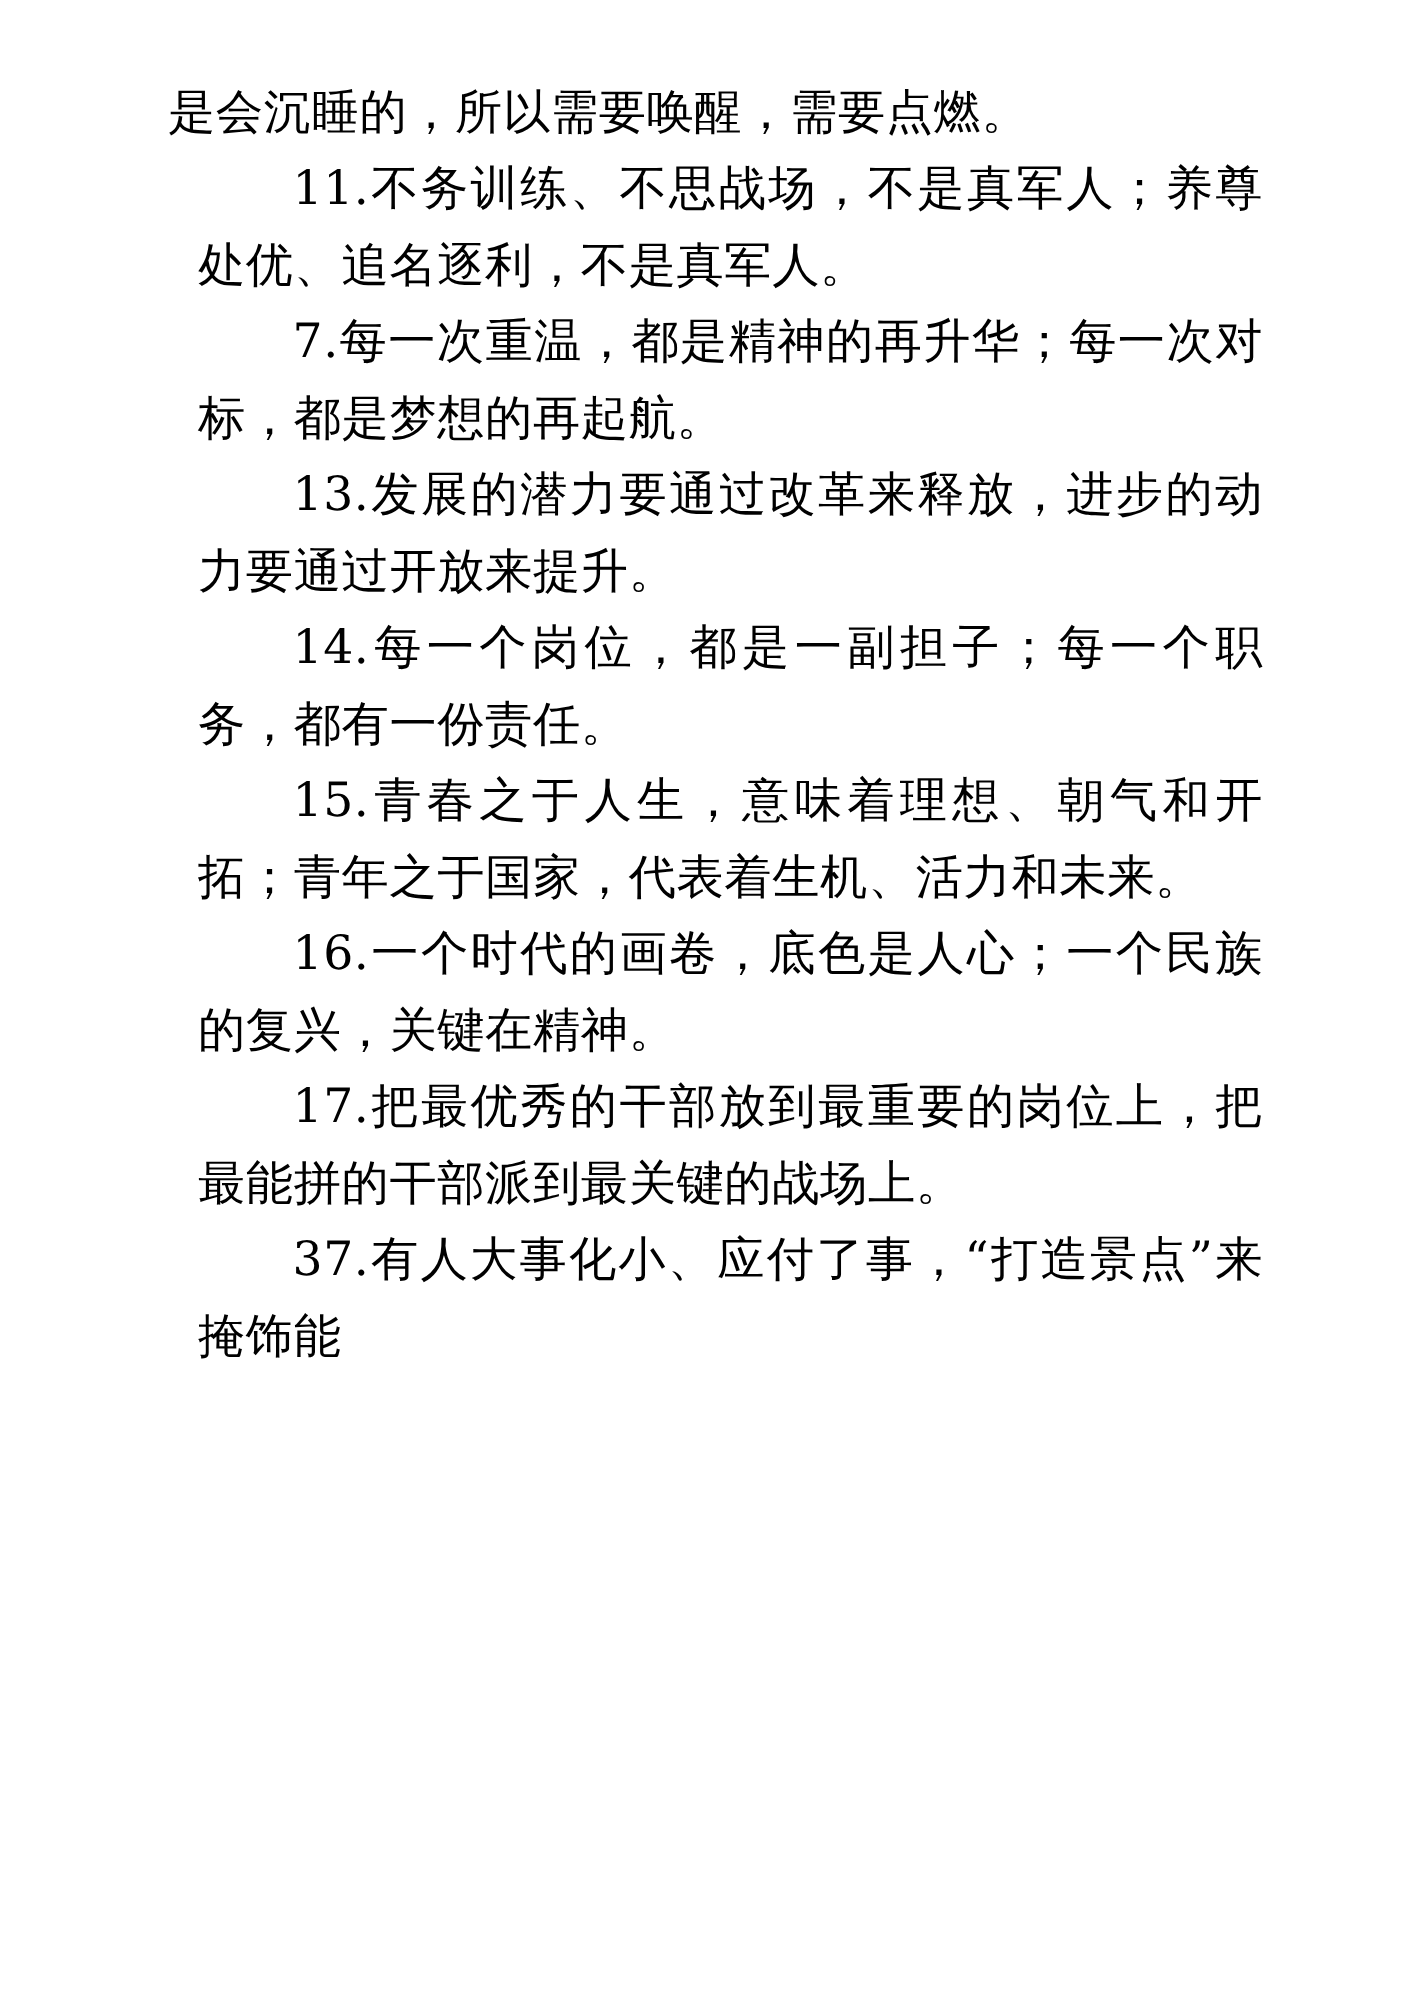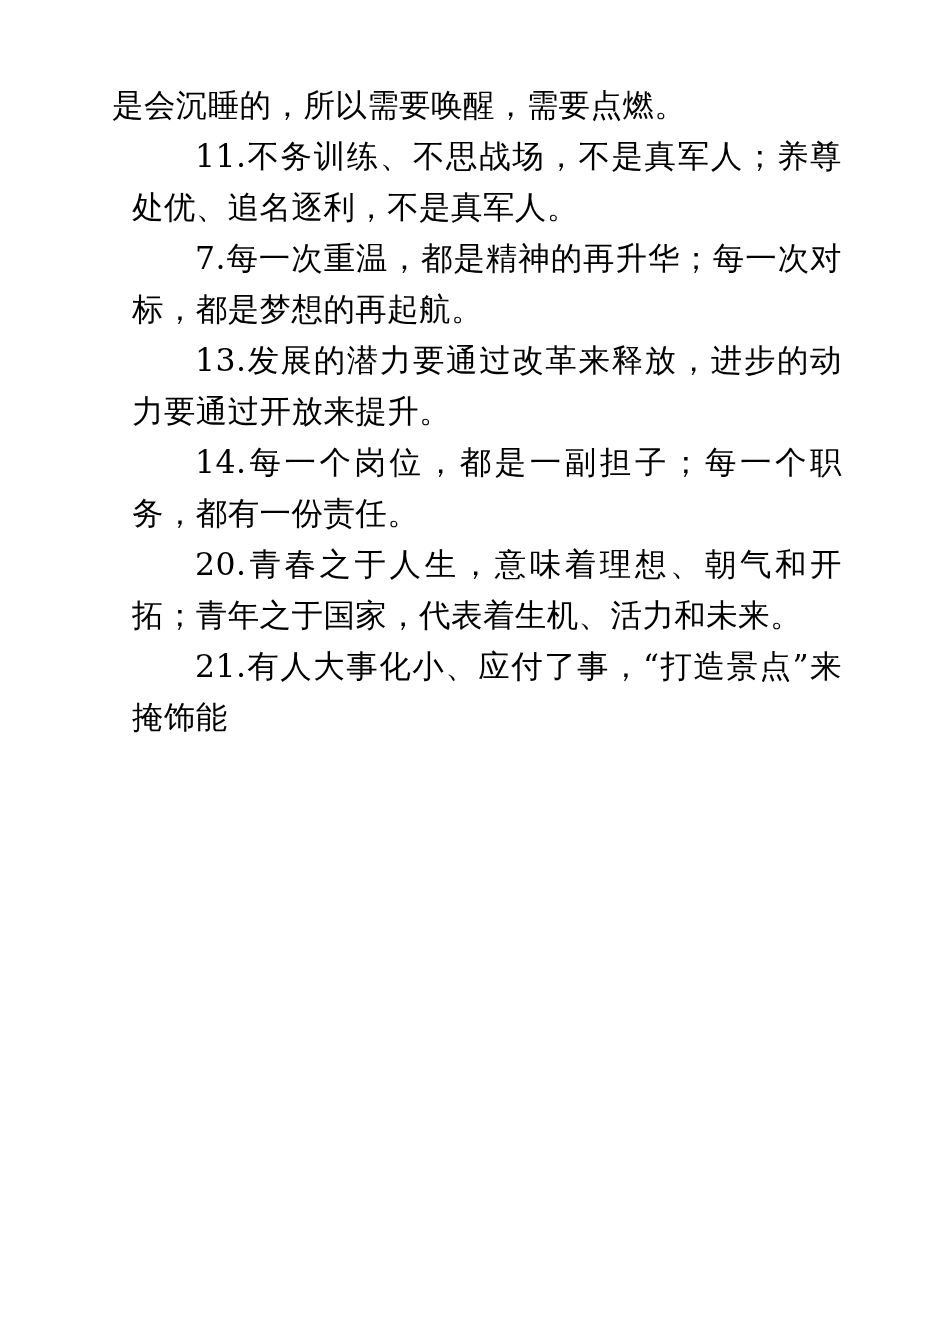--- a/index.html
+++ b/index.html
@@ -12,21 +12,21 @@
     height: 1344px;
     font-family: "DejaVu Serif", "Liberation Serif", serif;
     color: #000000;
     overflow: hidden;
   }
   .page {
     position: relative;
     width: 950px;
     height: 1344px;
     box-sizing: border-box;
-    padding: 80px 108px 40px 112px;
+    padding: 50px 108px 40px 112px;
   }
   .doc-body {
     font-size: 31.5px;
     line-height: 1.62;
     letter-spacing: 0.4px;
     text-align: justify;
     text-justify: inter-ideograph;
   }
   .para {
     margin: 0 0 0 0;
@@ -44,16 +44,18 @@
 </head>
 <body>
 
 <div class="page">
   <div class="doc-body">
     <p class="para">是会沉睡的，所以需要唤醒，需要点燃。</p>
     <p class="para indent">11.不务训练、不思战场，不是真军人；养尊处优、追名逐利，不是真军人。</p>
     <p class="para indent">7.每一次重温，都是精神的再升华；每一次对标，都是梦想的再起航。</p>
     <p class="para indent">13.发展的潜力要通过改革来释放，进步的动力要通过开放来提升。</p>
     <p class="para indent">14.每一个岗位，都是一副担子；每一个职务，都有一份责任。</p>
-    <p class="para indent">20.青春之于人生，意味着理想、朝气和开拓；青年之于国家，代表着生机、活力和未来。</p>
-    <p class="para indent">21.有人大事化小、应付了事，“打造景点”来掩饰能</p>
+    <p class="para indent">15.青春之于人生，意味着理想、朝气和开拓；青年之于国家，代表着生机、活力和未来。</p>
+    <p class="para indent">16.一个时代的画卷，底色是人心；一个民族的复兴，关键在精神。</p>
+    <p class="para indent">17.把最优秀的干部放到最重要的岗位上，把最能拼的干部派到最关键的战场上。</p>
+    <p class="para indent">37.有人大事化小、应付了事，“打造景点”来掩饰能</p>
   </div>
 </div>
 
 </body></html>

